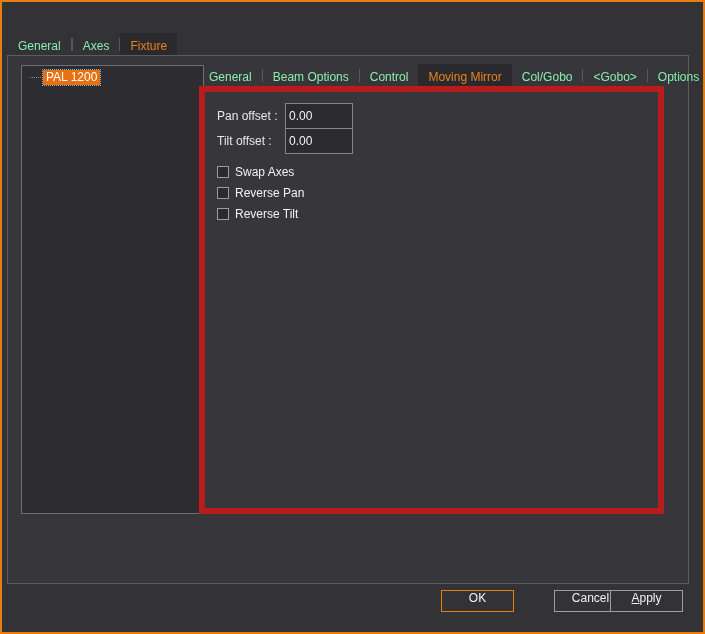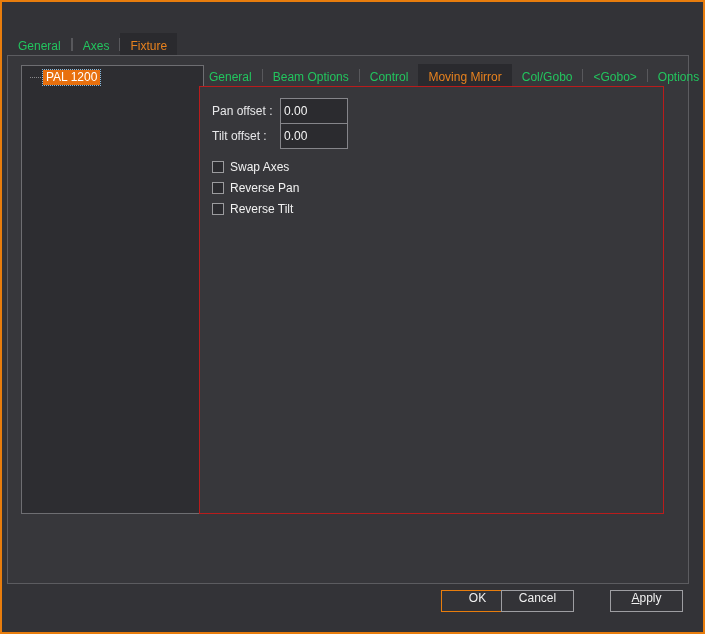--- a/index.html
+++ b/index.html
@@ -34,21 +34,21 @@
   .cap-btn.close { font-size: 13px; }
 
   
   .tabbar {
     position: absolute; left: 6px; top: 31px; height: 22px;
     display: flex; align-items: stretch;
   }
   .tab {
     padding: 3px 10px 0 10px;
     display: flex; align-items: center;
-    color: #22c55e; cursor: default; white-space: nowrap;
+    color: #86efac; cursor: default; white-space: nowrap;
   }
   .tab.active { background: #2a2a2e; color: #e8821e; }
   .tab-sep {
     width: 1px; height: 13px; align-self: center;
     background: #58585c;
   }
 
   
   .page {
     position: absolute; left: 5px; top: 53px;
@@ -80,21 +80,21 @@
   
   .subtabbar {
     position: absolute; left: 191px; top: 8px; height: 22px;
     display: flex; align-items: stretch;
   }
 
   
   .groupbox {
     position: absolute; left: 191px; top: 30px;
     width: 465px; height: 428px;
-    border: 1px solid #b91c1c;
+    border: 6px solid #b91c1c;
     background: #37373b;
   }
   .field-row { position: absolute; left: 12px; display: flex; align-items: center; }
   .field-label { width: 68px; color: #e8e8ea; }
   .field-input {
     width: 68px; height: 18px;
     background: #2b2b2f; color: #f5f5f5;
     border: 1px solid #85858a;
     font-family: "Liberation Sans", "DejaVu Sans", sans-serif;
     font-size: 12px; padding: 12px 3px; outline: none;
@@ -187,20 +187,20 @@
         <span class="checkbox"></span>
         <span class="check-label">Reverse Tilt</span>
       </div>
 
     </div>
   </div>
 
   <button class="btn default" style="left: 439px;">
     <span>OK</span>
   </button>
-  <button class="btn" style="left: 499px;">
+  <button class="btn" style="left: 552px;">
     <span>Cancel</span>
   </button>
   <button class="btn" style="left: 608px;">
     <span><span class="accel">A</span><span>pply</span></span>
   </button>
 
 </div>
 
 </body></html>

